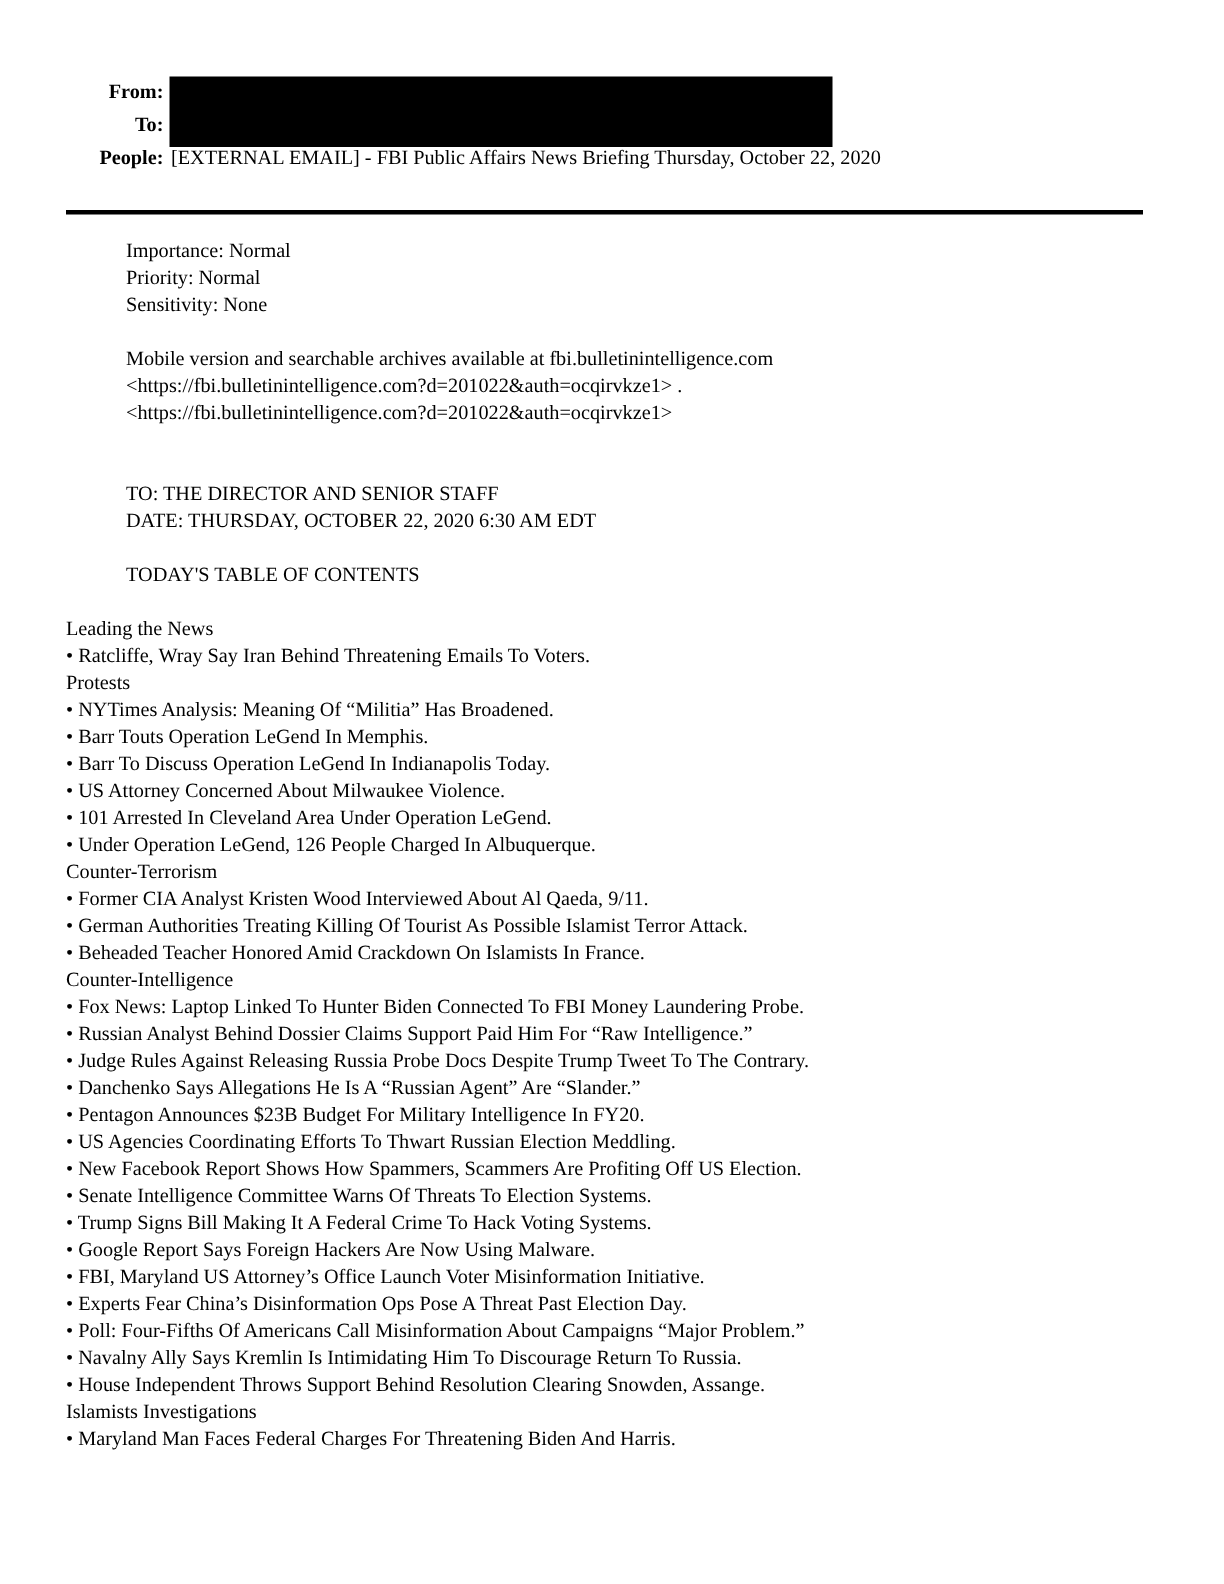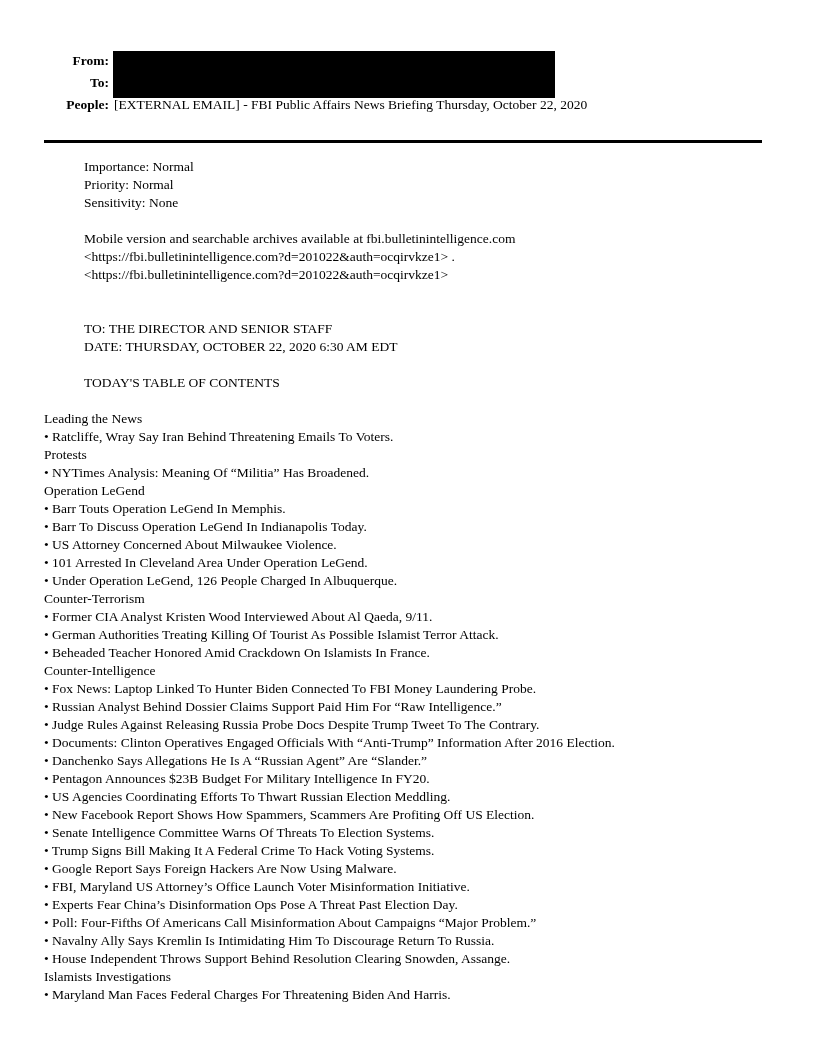--- a/index.html
+++ b/index.html
@@ -105,35 +105,33 @@
 
     <div class="para">
       <div class="bline">TODAY'S TABLE OF CONTENTS</div>
     </div>
 
     <div id="toc-list">
         <div class="bline">Leading the News</div>
         <div class="bline">• Ratcliffe, Wray Say Iran Behind Threatening Emails To Voters.</div>
         <div class="bline">Protests</div>
         <div class="bline">• NYTimes Analysis: Meaning Of “Militia” Has Broadened.</div>
-        <div class="bline">Operation LeGend</div>
         <div class="bline">• Barr Touts Operation LeGend In Memphis.</div>
         <div class="bline">• Barr To Discuss Operation LeGend In Indianapolis Today.</div>
         <div class="bline">• US Attorney Concerned About Milwaukee Violence.</div>
         <div class="bline">• 101 Arrested In Cleveland Area Under Operation LeGend.</div>
         <div class="bline">• Under Operation LeGend, 126 People Charged In Albuquerque.</div>
         <div class="bline">Counter-Terrorism</div>
         <div class="bline">• Former CIA Analyst Kristen Wood Interviewed About Al Qaeda, 9/11.</div>
         <div class="bline">• German Authorities Treating Killing Of Tourist As Possible Islamist Terror Attack.</div>
         <div class="bline">• Beheaded Teacher Honored Amid Crackdown On Islamists In France.</div>
         <div class="bline">Counter-Intelligence</div>
         <div class="bline">• Fox News: Laptop Linked To Hunter Biden Connected To FBI Money Laundering Probe.</div>
         <div class="bline">• Russian Analyst Behind Dossier Claims Support Paid Him For “Raw Intelligence.”</div>
         <div class="bline">• Judge Rules Against Releasing Russia Probe Docs Despite Trump Tweet To The Contrary.</div>
-        <div class="bline">• Documents: Clinton Operatives Engaged Officials With “Anti-Trump” Information After 2016 Election.</div>
         <div class="bline">• Danchenko Says Allegations He Is A “Russian Agent” Are “Slander.”</div>
         <div class="bline">• Pentagon Announces $23B Budget For Military Intelligence In FY20.</div>
         <div class="bline">• US Agencies Coordinating Efforts To Thwart Russian Election Meddling.</div>
         <div class="bline">• New Facebook Report Shows How Spammers, Scammers Are Profiting Off US Election.</div>
         <div class="bline">• Senate Intelligence Committee Warns Of Threats To Election Systems.</div>
         <div class="bline">• Trump Signs Bill Making It A Federal Crime To Hack Voting Systems.</div>
         <div class="bline">• Google Report Says Foreign Hackers Are Now Using Malware.</div>
         <div class="bline">• FBI, Maryland US Attorney’s Office Launch Voter Misinformation Initiative.</div>
         <div class="bline">• Experts Fear China’s Disinformation Ops Pose A Threat Past Election Day.</div>
         <div class="bline">• Poll: Four-Fifths Of Americans Call Misinformation About Campaigns “Major Problem.”</div>

